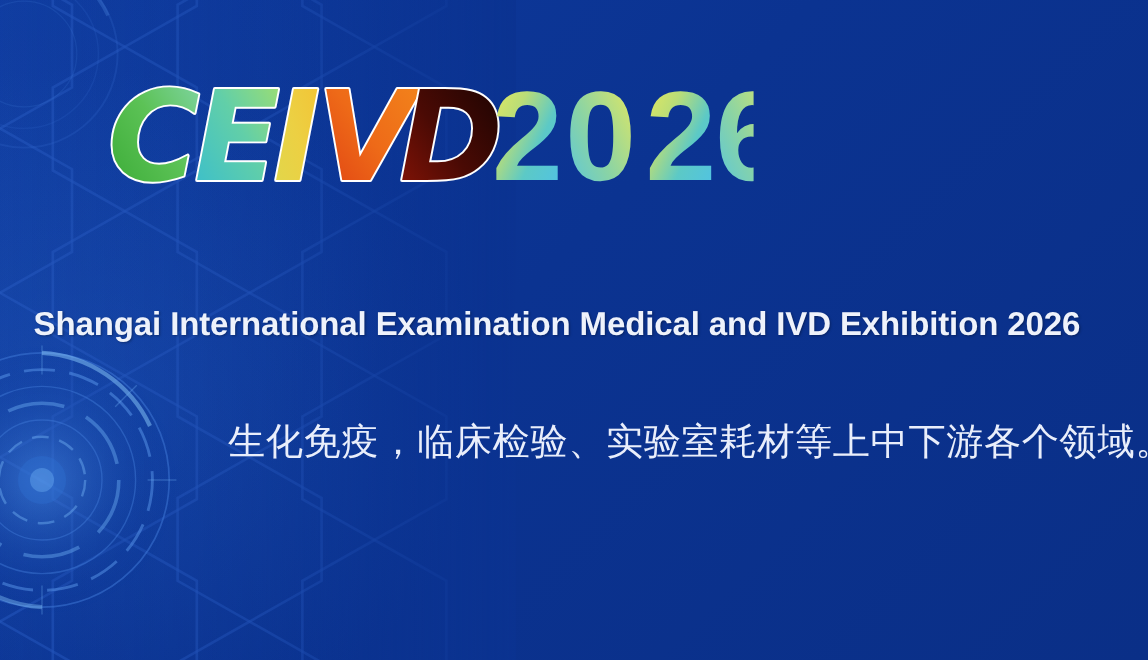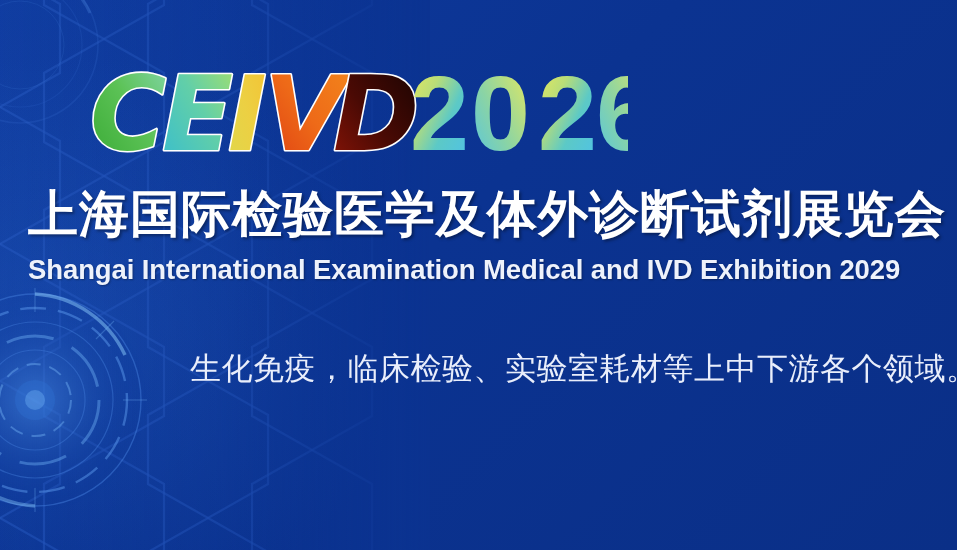--- a/index.html
+++ b/index.html
@@ -227,21 +227,20 @@
 
       <g font-family="'Liberation Sans','DejaVu Sans',sans-serif" font-size="106" font-weight="bold" letter-spacing="-2">
         <text x="322" y="92" fill="url(#gY)">2</text>
         <text x="383" y="92" fill="url(#gY2)">0</text>
         <text x="450" y="92" fill="url(#gY)">2</text>
         <text x="508" y="92" fill="url(#gY2)">6</text>
       </g>
     </svg>
   </div>
 
-  <div class="title-cn">上海国际检验医学及体外诊断试剂展览会</div>
-
-  <div class="title-en">Shangai International Examination Medical and IVD Exhibition 2029</div>
+
+  <div class="title-en">Shangai International Examination Medical and IVD Exhibition 2026</div>
 
   <div class="scope">
     <div class="scope-line indent">生化免疫，临床检验、实验室耗材等上中下游各个领域。</div>
   </div>
 
 </div>
 
 </body></html>

